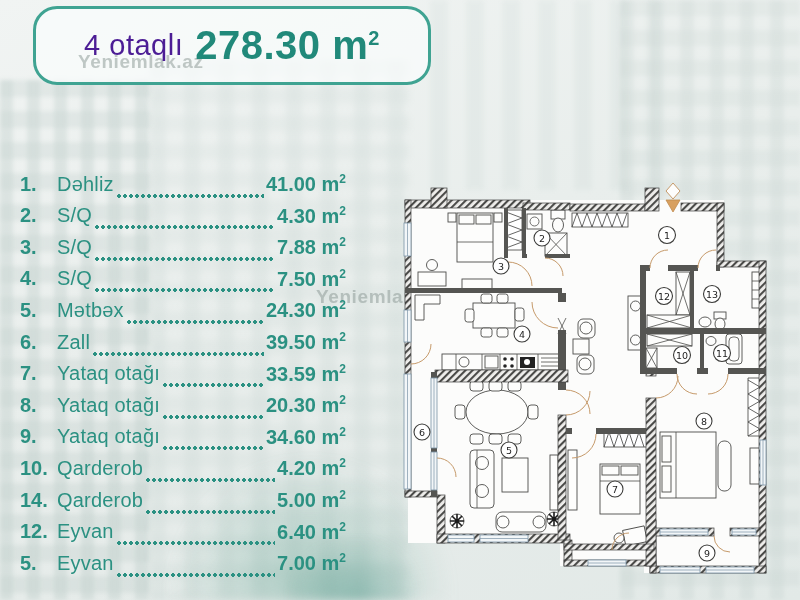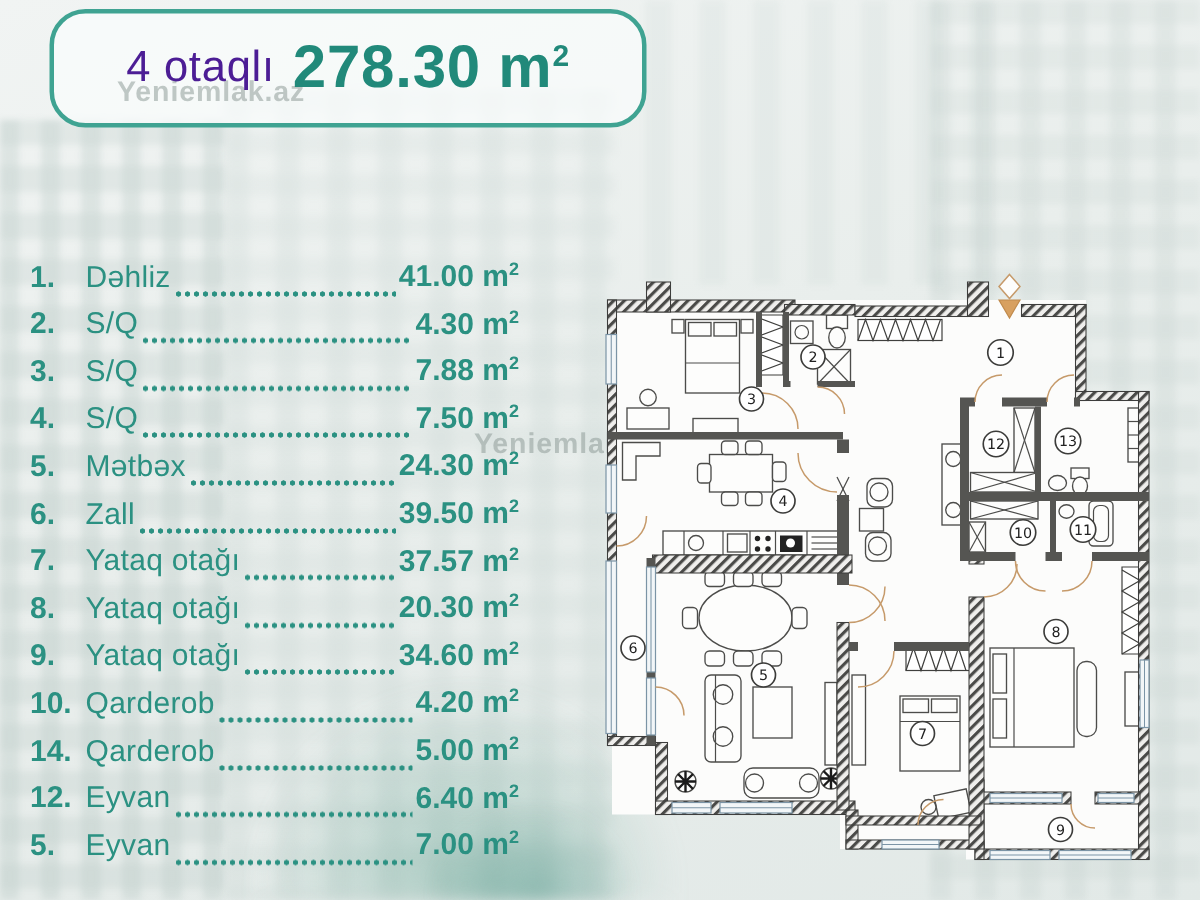--- a/index.html
+++ b/index.html
@@ -434,21 +434,21 @@
     <div class="row">
         <span class="num">6.</span>
         <span class="nm">Zall</span>
         <span class="leader"></span>
         <span class="val"><span>39.50</span> <span>m</span><sup>2</sup></span>
       </div>
     <div class="row">
         <span class="num">7.</span>
         <span class="nm">Yataq otağı</span>
         <span class="leader"></span>
-        <span class="val"><span>37.57</span> <span>m</span><sup>2</sup></span>
+        <span class="val"><span>33.59</span> <span>m</span><sup>2</sup></span>
       </div>
     <div class="row">
         <span class="num">8.</span>
         <span class="nm">Yataq otağı</span>
         <span class="leader"></span>
         <span class="val"><span>20.30</span> <span>m</span><sup>2</sup></span>
       </div>
     <div class="row">
         <span class="num">9.</span>
         <span class="nm">Yataq otağı</span>

